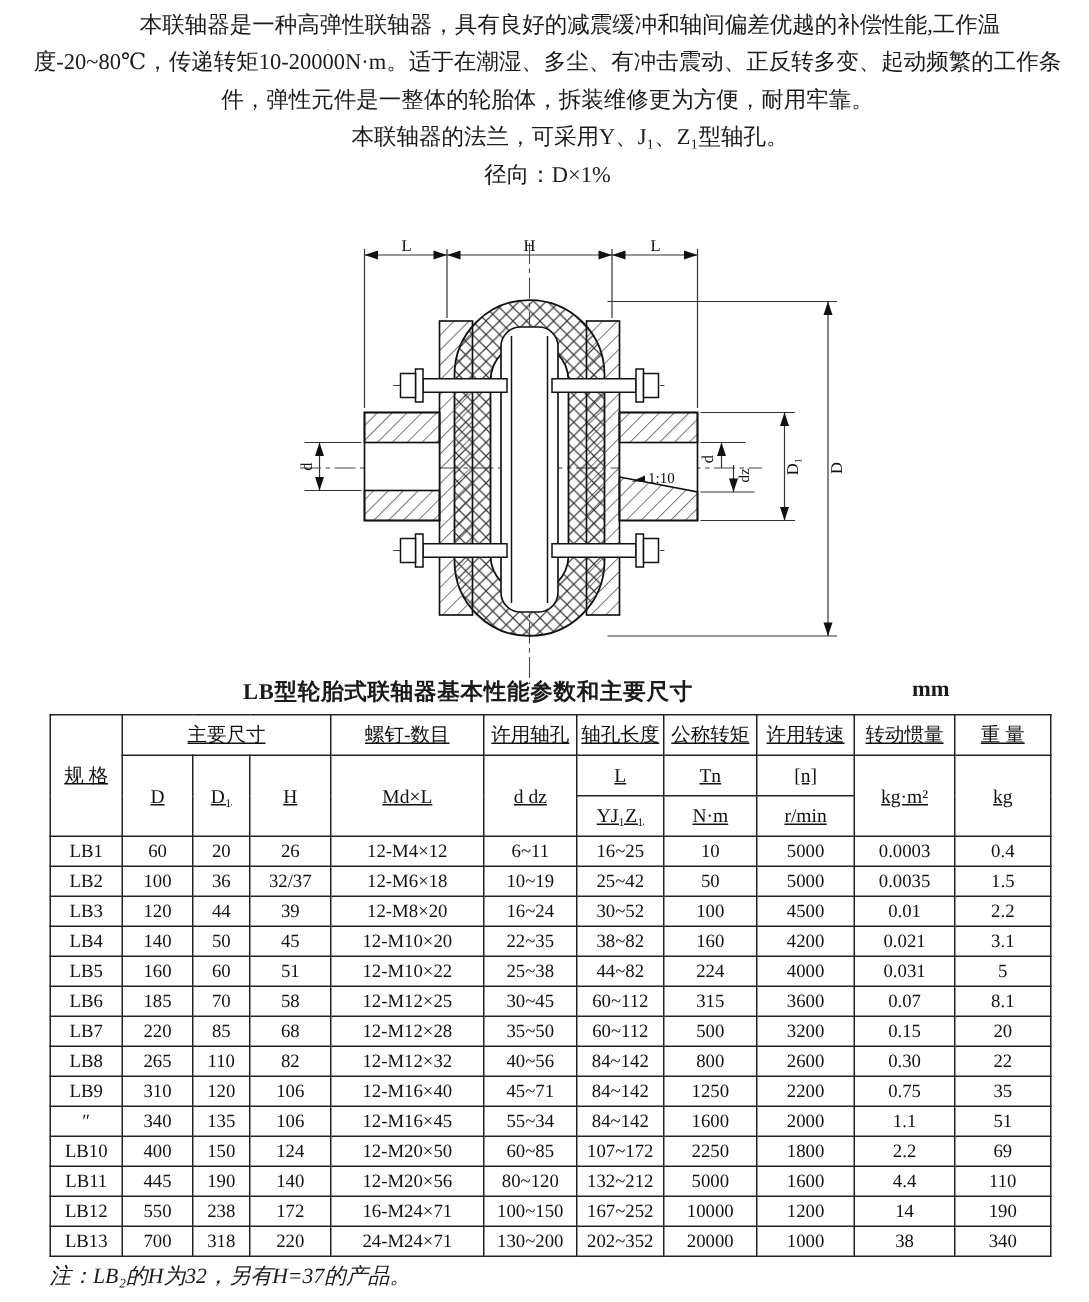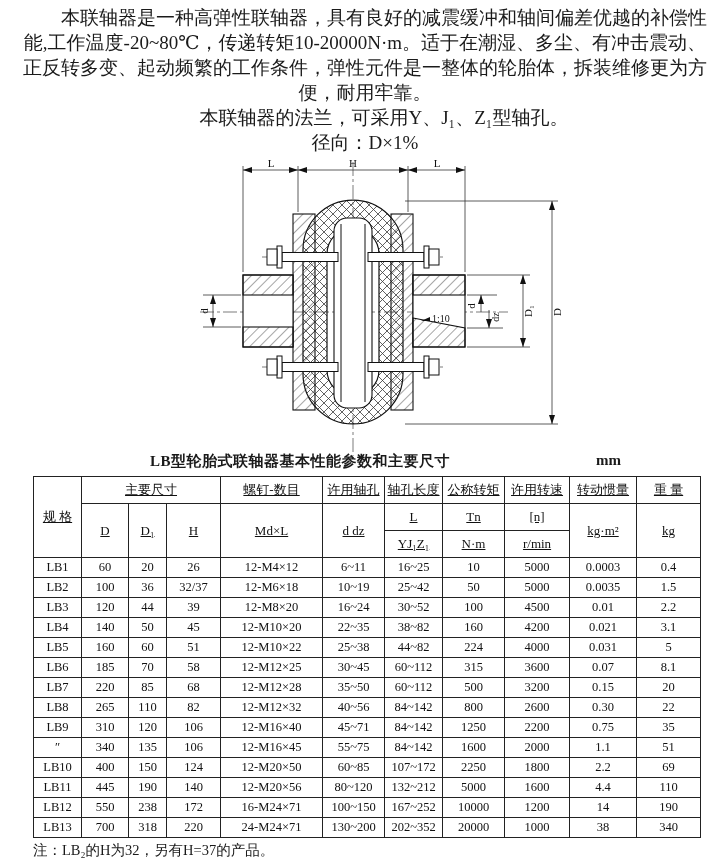--- a/index.html
+++ b/index.html
@@ -1,44 +1,44 @@
 <!DOCTYPE html>
 <html><head>
 <meta charset="utf-8">
 <style>
   html,body { margin:0; padding:0; }
   body {
     width:726px; height:868px; position:relative; background:#ffffff;
     font-family:"Liberation Serif","DejaVu Serif",serif; color:#1a1a1a;
   }
-  .intro { position:absolute; left:21px; top:5px; width:688px; font-size:19px; line-height:25px; }
+  .intro { position:absolute; left:21px; top:5px; width:688px; font-size:15px; line-height:25px; }
   .intro p { margin:0;text-align:center; }
   .indent { text-indent:2em; }
   .p1 { text-align:justify; }
   .comp-sub { margin-left:112px; }
 
   .diagram-wrap { position:absolute; left:0; top:160px; width:726px; height:298px; }
 
-  .table-caption { position:absolute; top:452px; left:4px; width:612px; height:22px; font-size:15px; }
+  .table-caption { position:absolute; top:452px; left:16px; width:612px; height:22px; font-size:15px; }
   .caption-text { position:absolute; left:146px; font-weight:bold; letter-spacing:0.5px; }
   .caption-unit { position:absolute; left:592px;font-weight:bold; }
 
   table.spec {
     position:absolute; left:33px; top:476px; width:667px;
     border-collapse:collapse; table-layout:fixed; text-align:center;
     font-size:12.5px; color:#111;
   }
   table.spec th, table.spec td {
     border:1px solid #222; font-weight:normal; padding:0;
     overflow:hidden; white-space:nowrap;
   }
   table.spec thead th { height:26px; font-size:13px;text-decoration:underline; }
   table.spec tbody td { height:19px; }
 
-  .note { position:absolute; left:33px; top:841px; font-size:14.5px; }
+  .note { position:absolute; left:33px; top:841px; font-size:14.5px;font-style:italic; }
 
   svg text { font-family:"Liberation Serif","DejaVu Serif",serif; fill:#111; }
 </style>
 </head>
 <body>
 
 <div class="intro">
   <p class="indent p1">本联轴器是一种高弹性联轴器，具有良好的减震缓冲和轴间偏差优越的补偿性能,工作温度-20~80℃，传递转矩10-20000N·m。适于在潮湿、多尘、有冲击震动、正反转多变、起动频繁的工作条件，弹性元件是一整体的轮胎体，拆装维修更为方便，耐用牢靠。</p>
   <p class="indent">本联轴器的法兰，可采用Y、J₁、Z₁型轴孔。</p>
   <p class="comp-sub">径向：D×1%</p>
@@ -321,21 +321,21 @@
         <td>2200</td>
         <td>0.75</td>
         <td>35</td>
       </tr>
       <tr>
         <td>″</td>
         <td>340</td>
         <td>135</td>
         <td>106</td>
         <td>12-M16×45</td>
-        <td>55~75</td>
+        <td>55~34</td>
         <td>84~142</td>
         <td>1600</td>
         <td>2000</td>
         <td>1.1</td>
         <td>51</td>
       </tr>
       <tr>
         <td>LB10</td>
         <td>400</td>
         <td>150</td>

